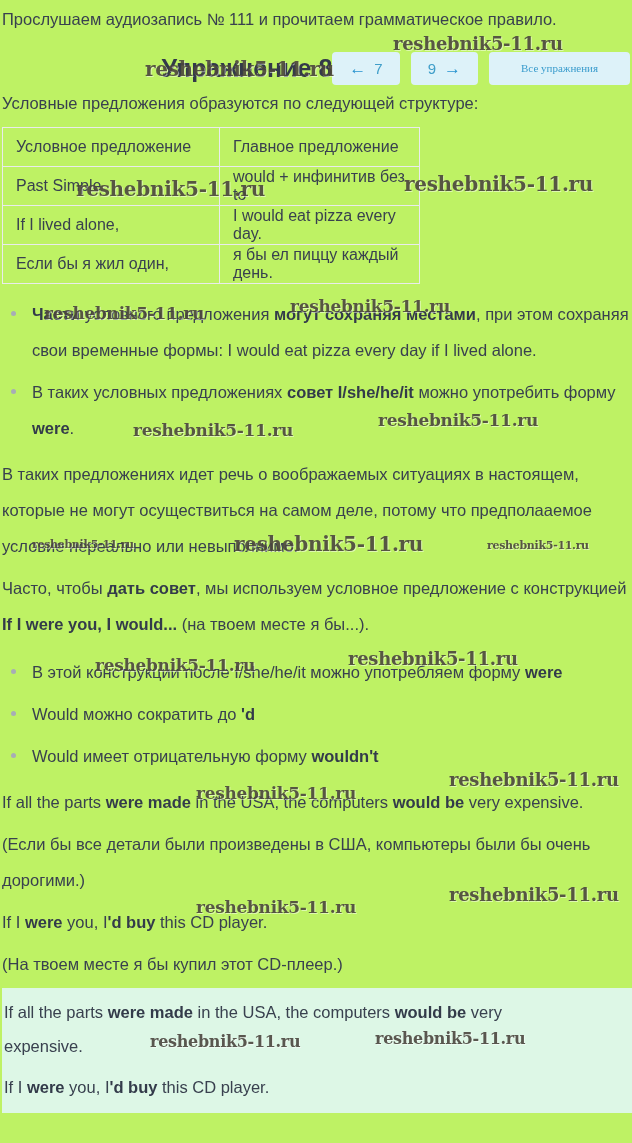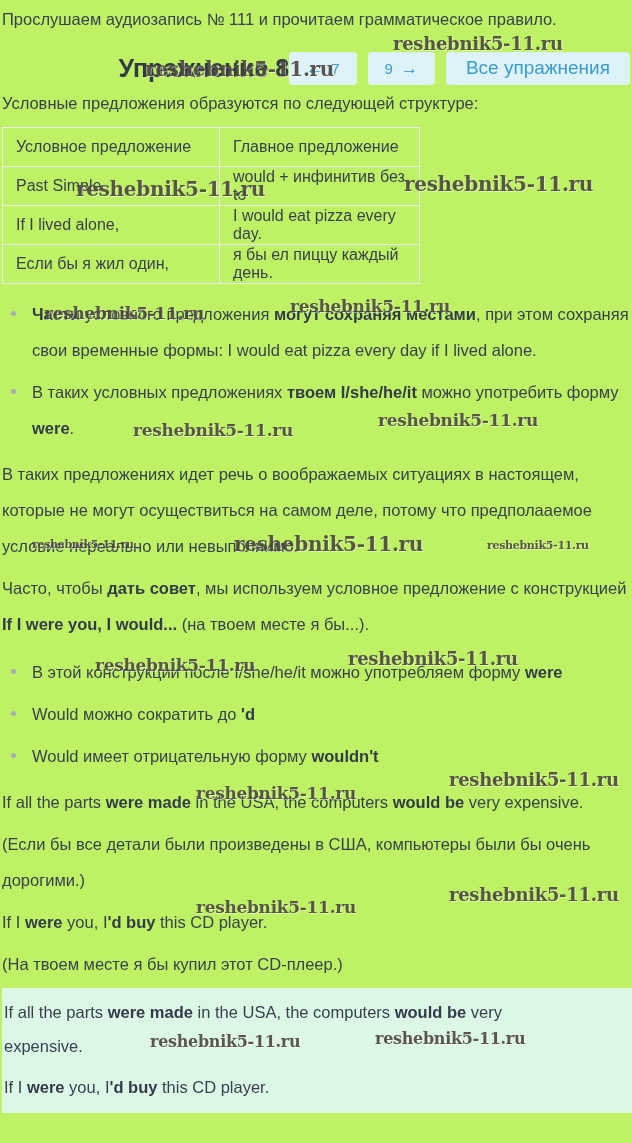--- a/index.html
+++ b/index.html
@@ -11,21 +11,21 @@
 
   .header-row{display:flex;justify-content:flex-end;align-items:center;
               margin-top:20px;height:34px;}
   h1.title{font-size:25px;font-weight:700;margin:0;color:#323a49;}
   .nav{display:flex;gap:11px;padding-right:2px;}
   .nav-btn{height:33px;border:none;border-radius:4px;background:#ddf2f9;
            color:#3f9ec9;font-family:inherit;font-size:15px;display:flex;
            align-items:center;justify-content:center;gap:8px;cursor:pointer;
            padding:0 17px;}
   .nav-btn .arrow{color:#2893cf;font-size:17px;line-height:1;}
-  .btn-all{font-size:19px;padding:0 20px;color:#3a9ccd;}
+  .btn-all{font-size:11px;padding:0 32px;color:#3a9ccd;font-family:Liberation Serif, serif;}
 
   p.std{font-size:16.5px;line-height:36px;margin:0 0 6px;}
   .tintro{margin-top:14px;}
 
   table.cond{border-collapse:collapse;margin-top:1px;}
   .cond th,.cond td{border:1px solid #e9ebec;height:38px;vertical-align:middle;
            padding:0 10px 0 13px;font-size:16px;font-weight:400;text-align:left;
            color:#39414f;}
   .cond .c1{width:193px;}
   .cond .c2{width:176px;}
@@ -105,21 +105,21 @@
         </tr>
         <tr>
           <td class="c1">Если бы я жил один,</td>
           <td class="c2">я бы ел пиццу каждый день.</td>
         </tr>
       </tbody>
     </table>
 
     <ul class="rules">
       <li><b>Части</b> условного предложения <b>могут сохраняя местами</b>, при этом сохраняя свои временные формы: I would eat pizza every day if I lived alone.</li>
-      <li>В таких условных предложениях <b>твоем I/she/he/it</b> можно употребить форму <b>were</b>.</li>
+      <li>В таких условных предложениях <b>совет I/she/he/it</b> можно употребить форму <b>were</b>.</li>
     </ul>
 
     <p class="std">В таких предложениях идет речь о воображаемых ситуациях в настоящем, которые не могут осуществиться на самом деле, потому что предполааемое условие нереально или невыполнимо.</p>
     <p class="std">Часто, чтобы <b>дать совет</b>, мы используем условное предложение с конструкцией <b>If I were you, I would...</b> (на твоем месте я бы...).</p>
 
     <ul class="rules">
       <li>В этой конструкции после I/she/he/it можно употребляем форму <b>were</b></li>
       <li>Would можно сократить до <b>'d</b></li>
       <li>Would имеет отрицательную форму <b>wouldn't</b></li>
     </ul>

